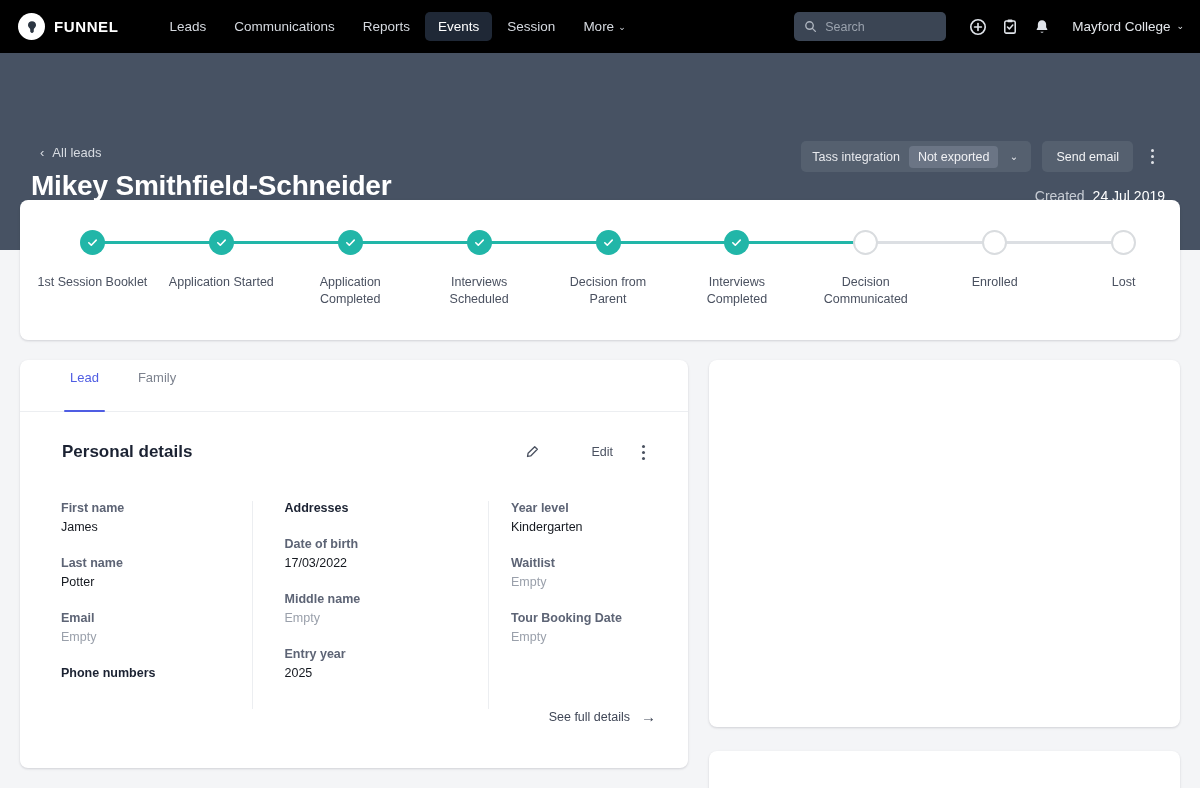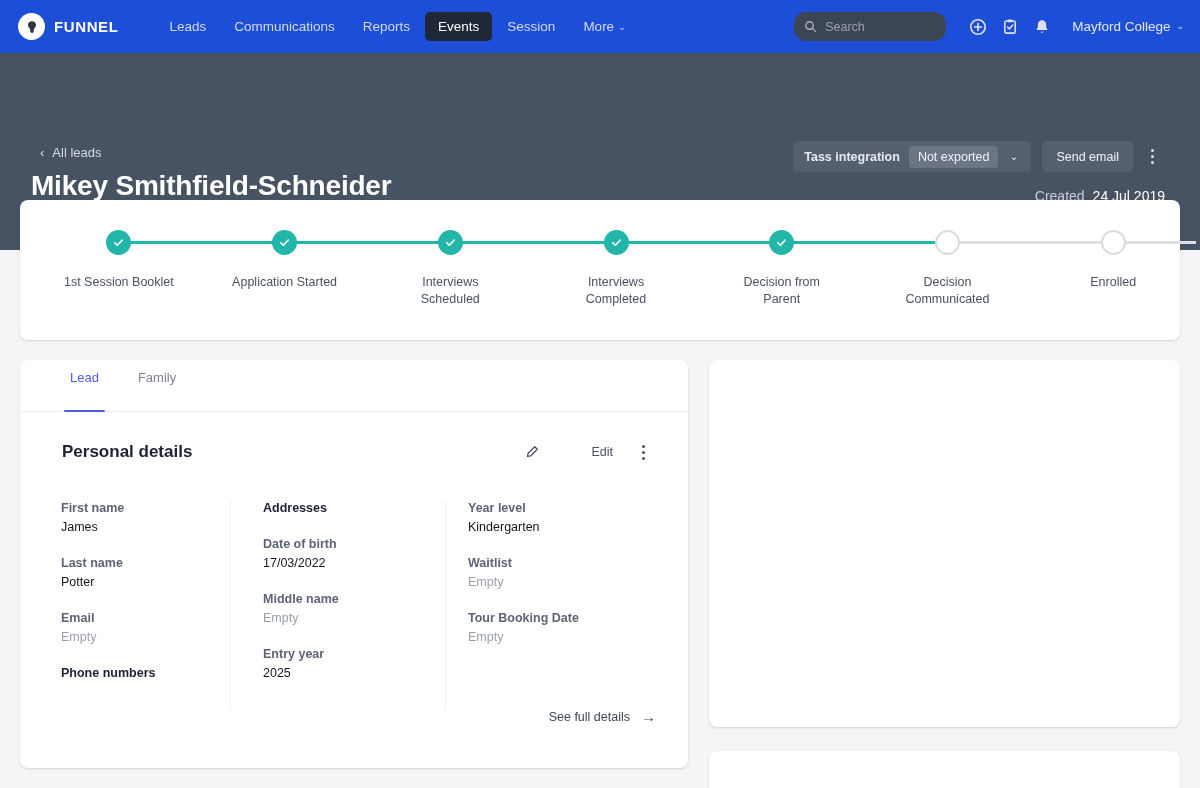--- a/index.html
+++ b/index.html
@@ -7,21 +7,21 @@
     width: 1200px; height: 788px;
     font-family: "Liberation Sans", sans-serif;
     background: #f4f5f7;
     overflow: hidden;
   }
   .app { position: relative; width: 1200px; height: 788px; }
 
   
   .topnav {
     position: absolute; top: 0; left: 0; width: 1200px; height: 53px;
-    background: #1d4ed8;
+    background: #000000;
     display: flex; align-items: center;
   }
   .brand { display: flex; align-items: center; margin-left: 18px; }
   .brand-logo {
     width: 27px; height: 27px; border-radius: 50%;
     background: #ffffff;
     display: flex; align-items: center; justify-content: center;
   }
   .brand-name {
     color: #ffffff; font-size: 15px; font-weight: bold;
@@ -33,21 +33,21 @@
     border-radius: 5px; white-space: nowrap; cursor: pointer;
   }
   .navlink.active { background: #1f2836; color: #ffffff; }
   .navlink .chev { font-size: 9px; margin-left: 4px; position: relative; top: -1px; }
 
   .nav-right {
     position: absolute; right: 16px; top: 0; height: 53px;
     display: flex; align-items: center; gap: 0;
   }
   .searchbox {
-    width: 152px; height: 29px; background: #3b4554; border-radius: 12px;
+    width: 152px; height: 29px; background: #3b4554; border-radius: 5px;
     display: flex; align-items: center; padding: 0 10px; margin-right: 16px;
   }
   .searchbox input {
     background: transparent; border: none; outline: none;
     color: #c9ced6; font-size: 12.5px; margin-left: 8px; width: 105px;
     font-family: "Liberation Sans", sans-serif;
   }
   .searchbox input::placeholder { color: #9aa2ad; }
   .navicon {
     width: 32px; height: 32px; display: flex; align-items: center;
@@ -84,21 +84,21 @@
   .meta-item .mval { margin-left: 7px; color: #ffffff; }
 
   .actions {
     position: absolute; right: 35px; top: 88px;
     display: flex; align-items: center;
   }
   .tassgroup {
     height: 31px; background: #55606f; border-radius: 5px;
     display: flex; align-items: center; padding: 0 2px 0 11px;
   }
-  .tasslabel { color: #e8eaee; font-size: 12.5px; font-weight: bold; }
+  .tasslabel { color: #e8eaee; font-size: 12.5px; }
   .tasspill {
     background: #6b7585; color: #f0f1f4; font-size: 12.5px;
     border-radius: 4px; padding: 4px 9px; margin-left: 9px;
   }
   .tasscaret {
     width: 31px; height: 31px; display: flex; align-items: center;
     justify-content: center; color: #e8eaee; font-size: 10px; cursor: pointer;
   }
   .sendemail {
     height: 31px; background: #55606f; border-radius: 5px;
@@ -121,21 +121,21 @@
   .ts-line b { color: #ffffff; font-weight: normal; margin-left: 8px; }
 
   
   .stepper-card {
     position: absolute; left: 20px; top: 200px; width: 1160px; height: 140px;
     background: #ffffff; border-radius: 8px;
     box-shadow: 0 1px 3px rgba(16,24,40,0.10), 0 1px 2px rgba(16,24,40,0.06);
   }
   .stepper { position: relative; width: 100%; height: 100%; }
   .steps-row {
-    position: absolute; left: 16px; top: 0; width: 100%; height: 100%;
+    position: absolute; left: 8px; top: 0; width: 100%; height: 100%;
     display: flex;
   }
   .step {
     flex: 1; position: relative;
     display: flex; flex-direction: column; align-items: center;
   }
   .step .line-l, .step .line-r {
     position: absolute; top: 41px; height: 3px;
   }
   .step .line-l { left: 0; width: 50%; }
@@ -190,21 +190,21 @@
   }
   .edit-btn .elabel { margin-left: 8px; }
   .kebab-light {
     width: 24px; height: 24px; margin-left: 18px;
     display: flex; flex-direction: column; align-items: center;
     justify-content: center; gap: 3px; cursor: pointer;
   }
   .kebab-light i { width: 3px; height: 3px; border-radius: 50%; background: #4a5160; display: block; }
 
   .details {
-    position: relative; display: flex; padding: 37px 0 0 0; height: 245px;
+    position: relative; display: flex; padding: 37px 0 0 0; height: 245px; justify-content: space-between;
   }
   .dcol { position: relative; }
   .dcol-1 { width: 210px; padding-left: 41px; }
   .dcol-2 { width: 215px; padding-left: 32px; border-left: 1px solid #eceef1; }
   .dcol-3 { width: 200px; padding-left: 22px; border-left: 1px solid #eceef1; }
   .field { margin-bottom: 22px; }
   .flabel { font-size: 12.5px; color: #5d6475; font-weight: bold; }
   .fvalue { font-size: 12.5px; color: #14181f; margin-top: 5px; }
   .fvalue.empty { color: #9aa0ab; }
   .field.nv .flabel { color: #1b2232; }
@@ -365,68 +365,84 @@
           <div class="line-l line-done"></div>
           <div class="line-r line-done"></div>
           <div class="node done">
             <svg width="13" height="13" viewBox="0 0 14 14" aria-hidden="true">
                 <polyline points="3,7.3 5.7,9.9 11,4.4" fill="none" stroke="#ffffff" stroke-width="1.7" stroke-linecap="round" stroke-linejoin="round"></polyline>
               </svg>
           </div>
           <div class="step-label">Application Started</div>
         </div>
 
-
         <div class="step">
           <div class="line-l line-done"></div>
           <div class="line-r line-done"></div>
           <div class="node done">
             <svg width="13" height="13" viewBox="0 0 14 14" aria-hidden="true">
                 <polyline points="3,7.3 5.7,9.9 11,4.4" fill="none" stroke="#ffffff" stroke-width="1.7" stroke-linecap="round" stroke-linejoin="round"></polyline>
               </svg>
           </div>
-          <div class="step-label">Interviews Scheduled</div>
+          <div class="step-label">Application Completed</div>
         </div>
 
         <div class="step">
           <div class="line-l line-done"></div>
           <div class="line-r line-done"></div>
           <div class="node done">
             <svg width="13" height="13" viewBox="0 0 14 14" aria-hidden="true">
                 <polyline points="3,7.3 5.7,9.9 11,4.4" fill="none" stroke="#ffffff" stroke-width="1.7" stroke-linecap="round" stroke-linejoin="round"></polyline>
               </svg>
           </div>
-          <div class="step-label">Interviews Completed</div>
+          <div class="step-label">Interviews Scheduled</div>
         </div>
 
         <div class="step">
           <div class="line-l line-done"></div>
           <div class="line-r line-done"></div>
           <div class="node done">
             <svg width="13" height="13" viewBox="0 0 14 14" aria-hidden="true">
                 <polyline points="3,7.3 5.7,9.9 11,4.4" fill="none" stroke="#ffffff" stroke-width="1.7" stroke-linecap="round" stroke-linejoin="round"></polyline>
               </svg>
           </div>
           <div class="step-label">Decision from Parent</div>
         </div>
 
         <div class="step">
           <div class="line-l line-done"></div>
+          <div class="line-r line-done"></div>
+          <div class="node done">
+            <svg width="13" height="13" viewBox="0 0 14 14" aria-hidden="true">
+                <polyline points="3,7.3 5.7,9.9 11,4.4" fill="none" stroke="#ffffff" stroke-width="1.7" stroke-linecap="round" stroke-linejoin="round"></polyline>
+              </svg>
+          </div>
+          <div class="step-label">Interviews Completed</div>
+        </div>
+
+        <div class="step">
+          <div class="line-l line-done"></div>
           <div class="line-r line-todo"></div>
           <div class="node todo"></div>
           <div class="step-label">Decision Communicated</div>
         </div>
 
         <div class="step">
           <div class="line-l line-todo"></div>
           <div class="line-r line-todo"></div>
           <div class="node todo"></div>
           <div class="step-label">Enrolled</div>
         </div>
 
+        <div class="step">
+          <div class="line-l line-todo"></div>
+          <div class="line-r line-hidden"></div>
+          <div class="node todo"></div>
+          <div class="step-label">Lost</div>
+        </div>
 
       </div>
     </div>
   </div>
 
   <div class="lead-card">
     <div class="tabbar">
       <div class="tab active"><span>Lead</span></div>
       <div class="tab"><span>Family</span></div>
     </div>

